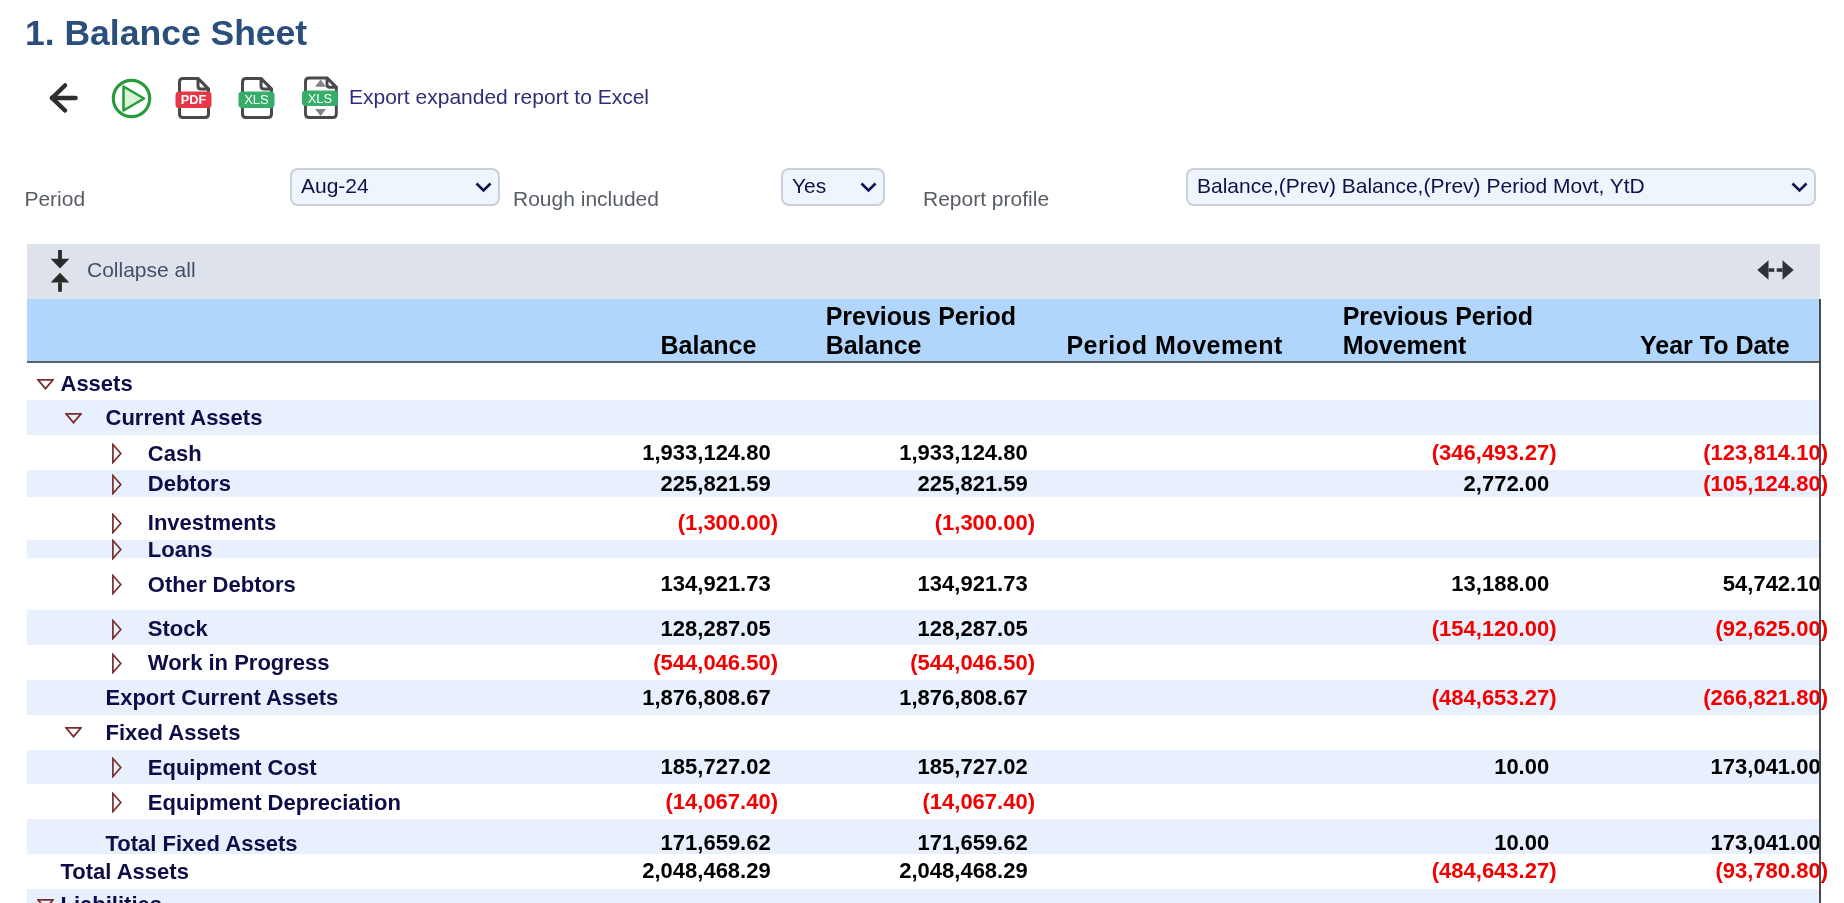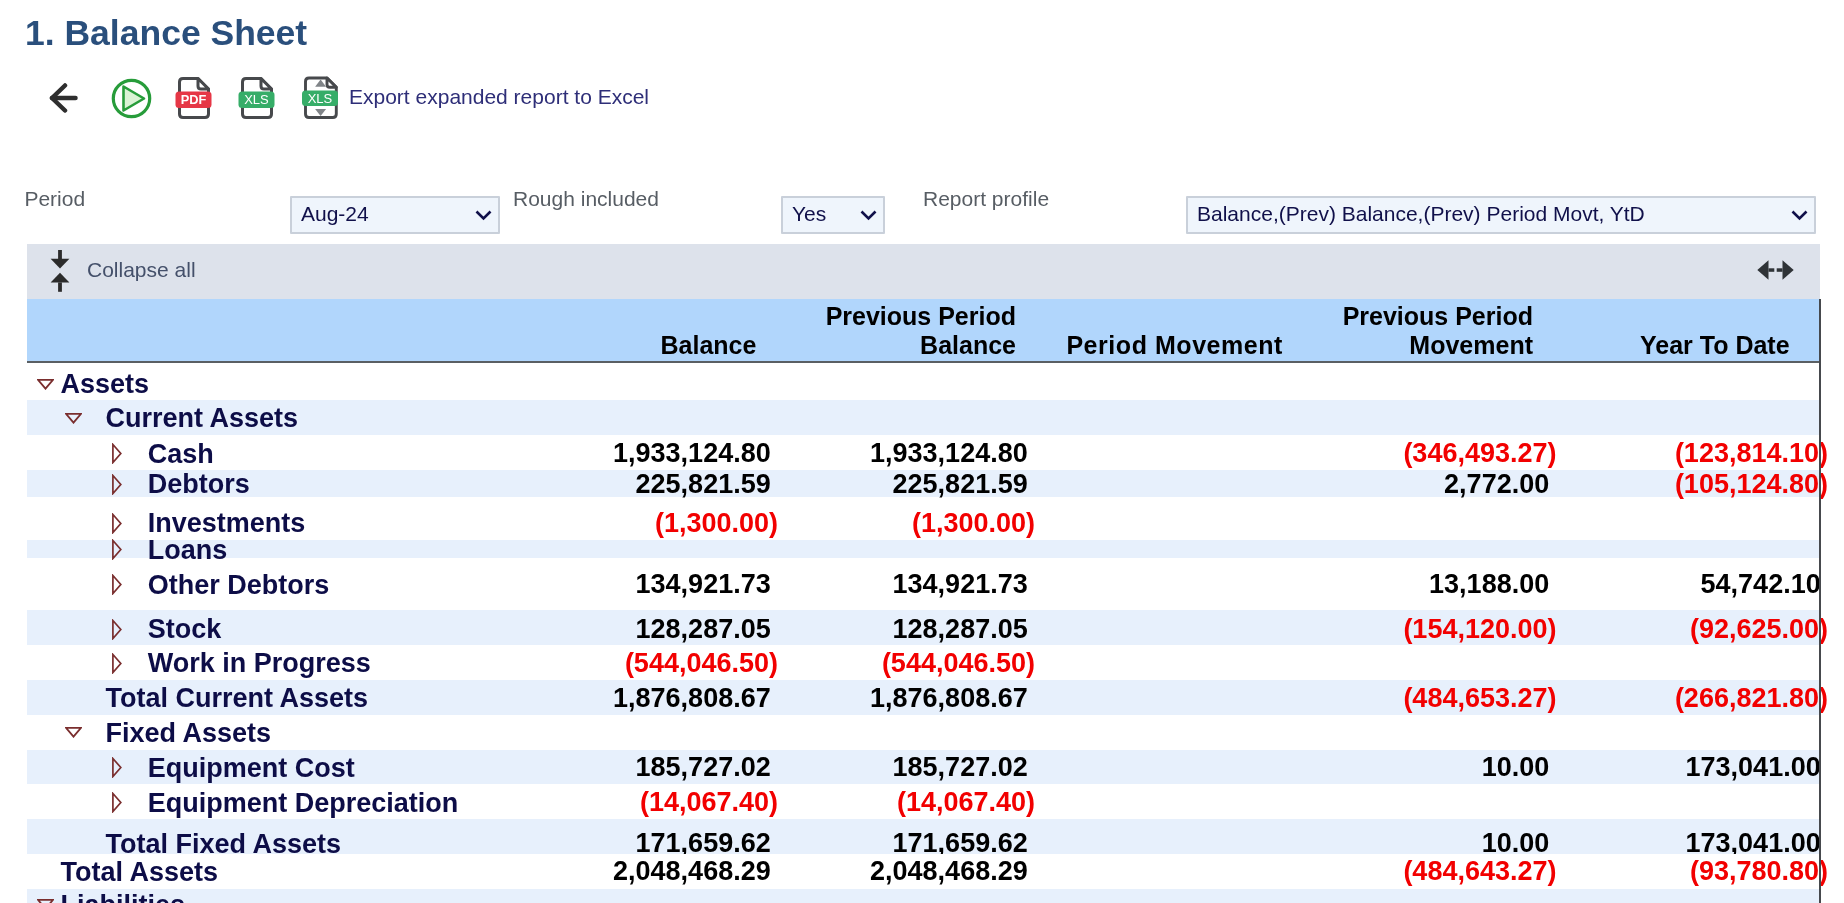--- a/index.html
+++ b/index.html
@@ -1,24 +1,24 @@
 <!DOCTYPE html>
 <html><head><meta charset="utf-8"><style>
 *{margin:0;padding:0;box-sizing:border-box}
 html,body{width:1844px;height:903px;background:#fff;font-family:"Liberation Sans",sans-serif;overflow:hidden;position:relative}
 .abs{position:absolute}
 .title{left:25px;top:13px;font-size:35.5px;font-weight:bold;color:#2a4f7c}
 .link{left:349px;top:84.8px;font-size:21px;color:#2e2e78}
 .ctl-lbl{font-size:21px;color:#575d64}
-.sel{position:absolute;height:38px;top:196px;background:#eff5fc;border:2px solid #c9d0da;border-radius:1px;font-size:21px;color:#10104a;line-height:31px;padding-left:9px}
+.sel{position:absolute;height:38px;top:168px;background:#eff5fc;border:2px solid #c9d0da;border-radius:8px;font-size:21px;color:#10104a;line-height:31px;padding-left:9px}
 .sel svg{position:absolute;right:6.5px;top:11.5px}
 .toolbar{left:27px;top:244px;width:1793px;height:55px;background:#dde2eb}
 .hdr{left:27px;top:299px;width:1793.5px;height:64px;background:#b1d6fc;border-bottom:2px solid #5a5f63;font-weight:bold;font-size:25px;color:#000}
-.hcell{position:absolute;bottom:0.5px;text-align:right;line-height:29.5px;white-space:nowrap}
-.row{position:absolute;left:27px;width:1792px;font-size:27px;font-weight:bold}
+.hcell{position:absolute;bottom:0.5px;text-align:left;line-height:29.5px;white-space:nowrap}
+.row{position:absolute;left:27px;width:1792px;font-size:22px;font-weight:bold}
 .lbl{color:#0d0d47;top:calc(50% + 0.8px);transform:translateY(-50%);white-space:nowrap}
 .num{color:#000;top:50%;transform:translateY(-50%);white-space:nowrap}
 .neg{color:#f20000}
 .rborder{left:1818.6px;top:299px;width:2px;height:604px;background:#46494d}
 </style></head><body>
 <div class="abs title">1. Balance Sheet</div>
 
 <svg class="abs" style="left:49px;top:83px" width="29" height="30" viewBox="0 0 29 30">
 <g stroke="#2e2e2e" stroke-width="4.5" fill="none" stroke-linecap="round" stroke-linejoin="round">
 <path d="M26.5 15 L3 15"></path>
@@ -168,21 +168,21 @@
   </div>
 <div class="row" style="top:645.0px;height:35.3px;background:#ffffff">
     <svg class="abs" style="left:84.5px;top:50%;margin-top:-10px" width="10" height="21" viewBox="0 0 10 21">
       <path d="M0.9 1.5 L8.8 10.5 L0.9 19.5 Z" fill="none" stroke="#7a2e2e" stroke-width="1.7"></path>
     </svg>
     <span class="abs lbl" style="left:120.8px">Work in Progress</span>
     <span class="abs num neg" style="right:1041px">(544,046.50)</span>
     <span class="abs num neg" style="right:784px">(544,046.50)</span>
   </div>
 <div class="row" style="top:680.3px;height:34.7px;background:#e7f0fc">
-    <span class="abs lbl" style="left:78.5px">Total Current Assets</span>
+    <span class="abs lbl" style="left:78.5px">Export Current Assets</span>
     <span class="abs num" style="right:1048.3px">1,876,808.67</span>
     <span class="abs num" style="right:791.3px">1,876,808.67</span>
     <span class="abs num neg" style="right:262.5px">(484,653.27)</span>
     <span class="abs num neg" style="right:-9px">(266,821.80)</span>
   </div>
 <div class="row" style="top:715.0px;height:34.7px;background:#ffffff">
     <svg class="abs" style="left:38px;top:50%;margin-top:-5.0px" width="17" height="11" viewBox="0 0 17 11">
       <path d="M1 0.9 L16 0.9 L8.5 9.7 Z" fill="none" stroke="#7a2e2e" stroke-width="1.8"></path>
     </svg>
     <span class="abs lbl" style="left:78.5px">Fixed Assets</span>

